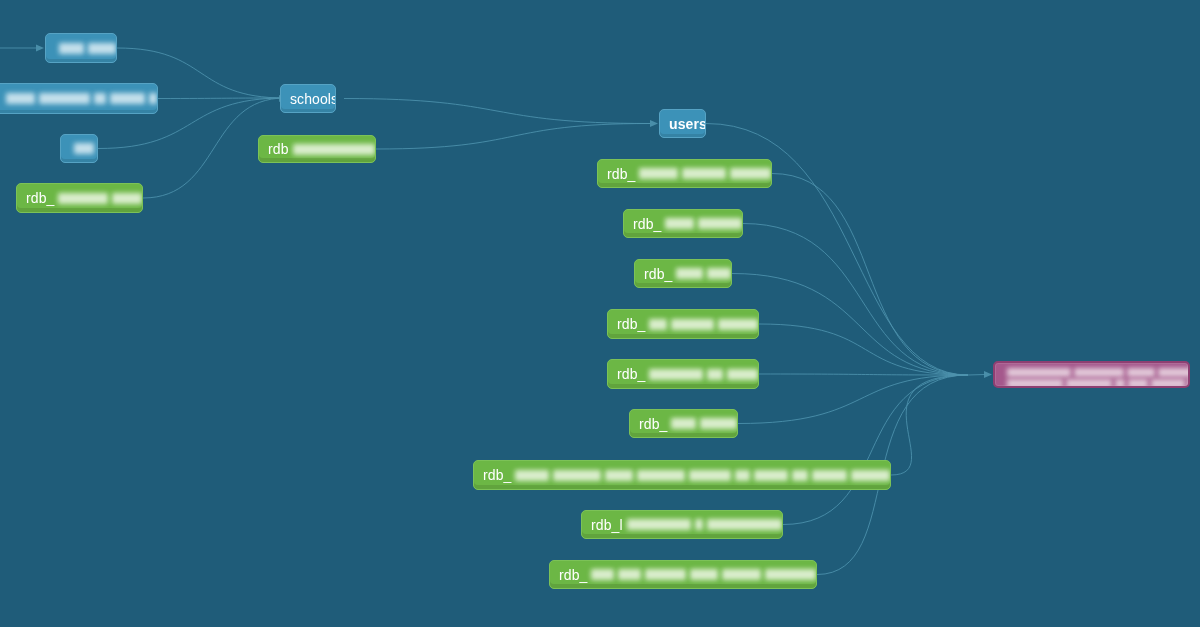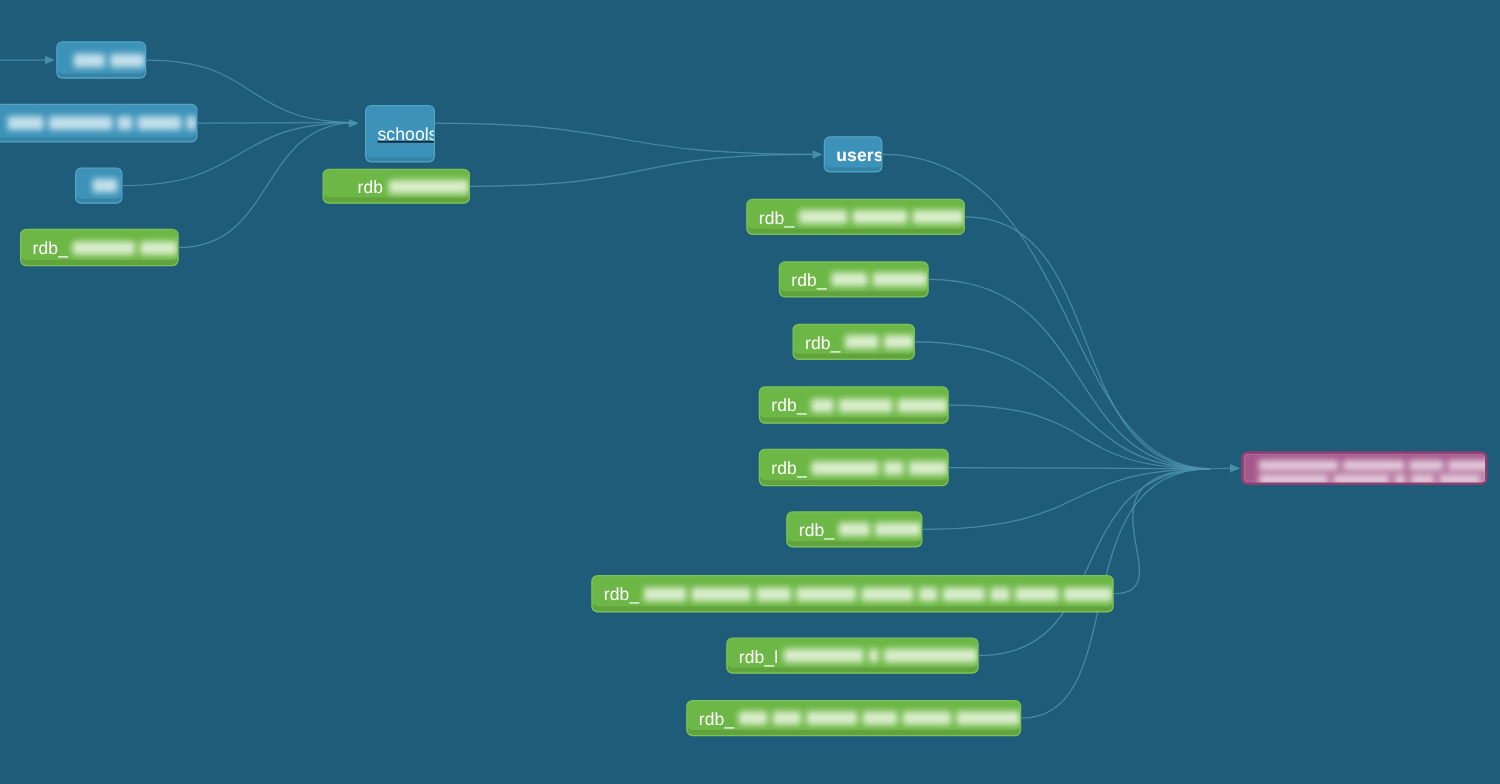--- a/index.html
+++ b/index.html
@@ -137,24 +137,24 @@
       </div>
       <div class="node blue" style="left: 60px; top: 134px; width: 38px; height: 29px;">
         <span class="lbl"></span>
         <span class="redact" style="width: 20px;"></span>
       </div>
       <div class="node green" style="left: 16px; top: 183px; width: 127px; height: 30px;">
         <span class="lbl">rdb_</span>
         <span class="redact" style="width: 60px;"></span>
         <span class="redact" style="width: 36px;"></span>
       </div>
-      <div class="node blue" style="left: 292px; top: 84px; width: 56px; height: 46px; text-decoration: underline;">
+      <div class="node blue" style="left: 280px; top: 84px; width: 56px; height: 29px;">
         <span class="lbl">schools</span>
       </div>
-      <div class="node green" style="left: 258px; top: 135px; width: 118px; height: 28px; padding-left: 18px;">
+      <div class="node green" style="left: 258px; top: 135px; width: 118px; height: 28px;">
         <span class="lbl">rdb</span>
         <span class="redact" style="width: 92px;"></span>
       </div>
       <div class="node blue" style="left: 659px; top: 109px; width: 47px; height: 29px; font-weight: bold;">
         <span class="lbl">users</span>
       </div>
       <div class="node green" style="left: 597px; top: 159px; width: 175px; height: 29px;">
         <span class="lbl">rdb_</span>
         <span class="redact" style="width: 46px;"></span>
         <span class="redact" style="width: 52px;"></span>

